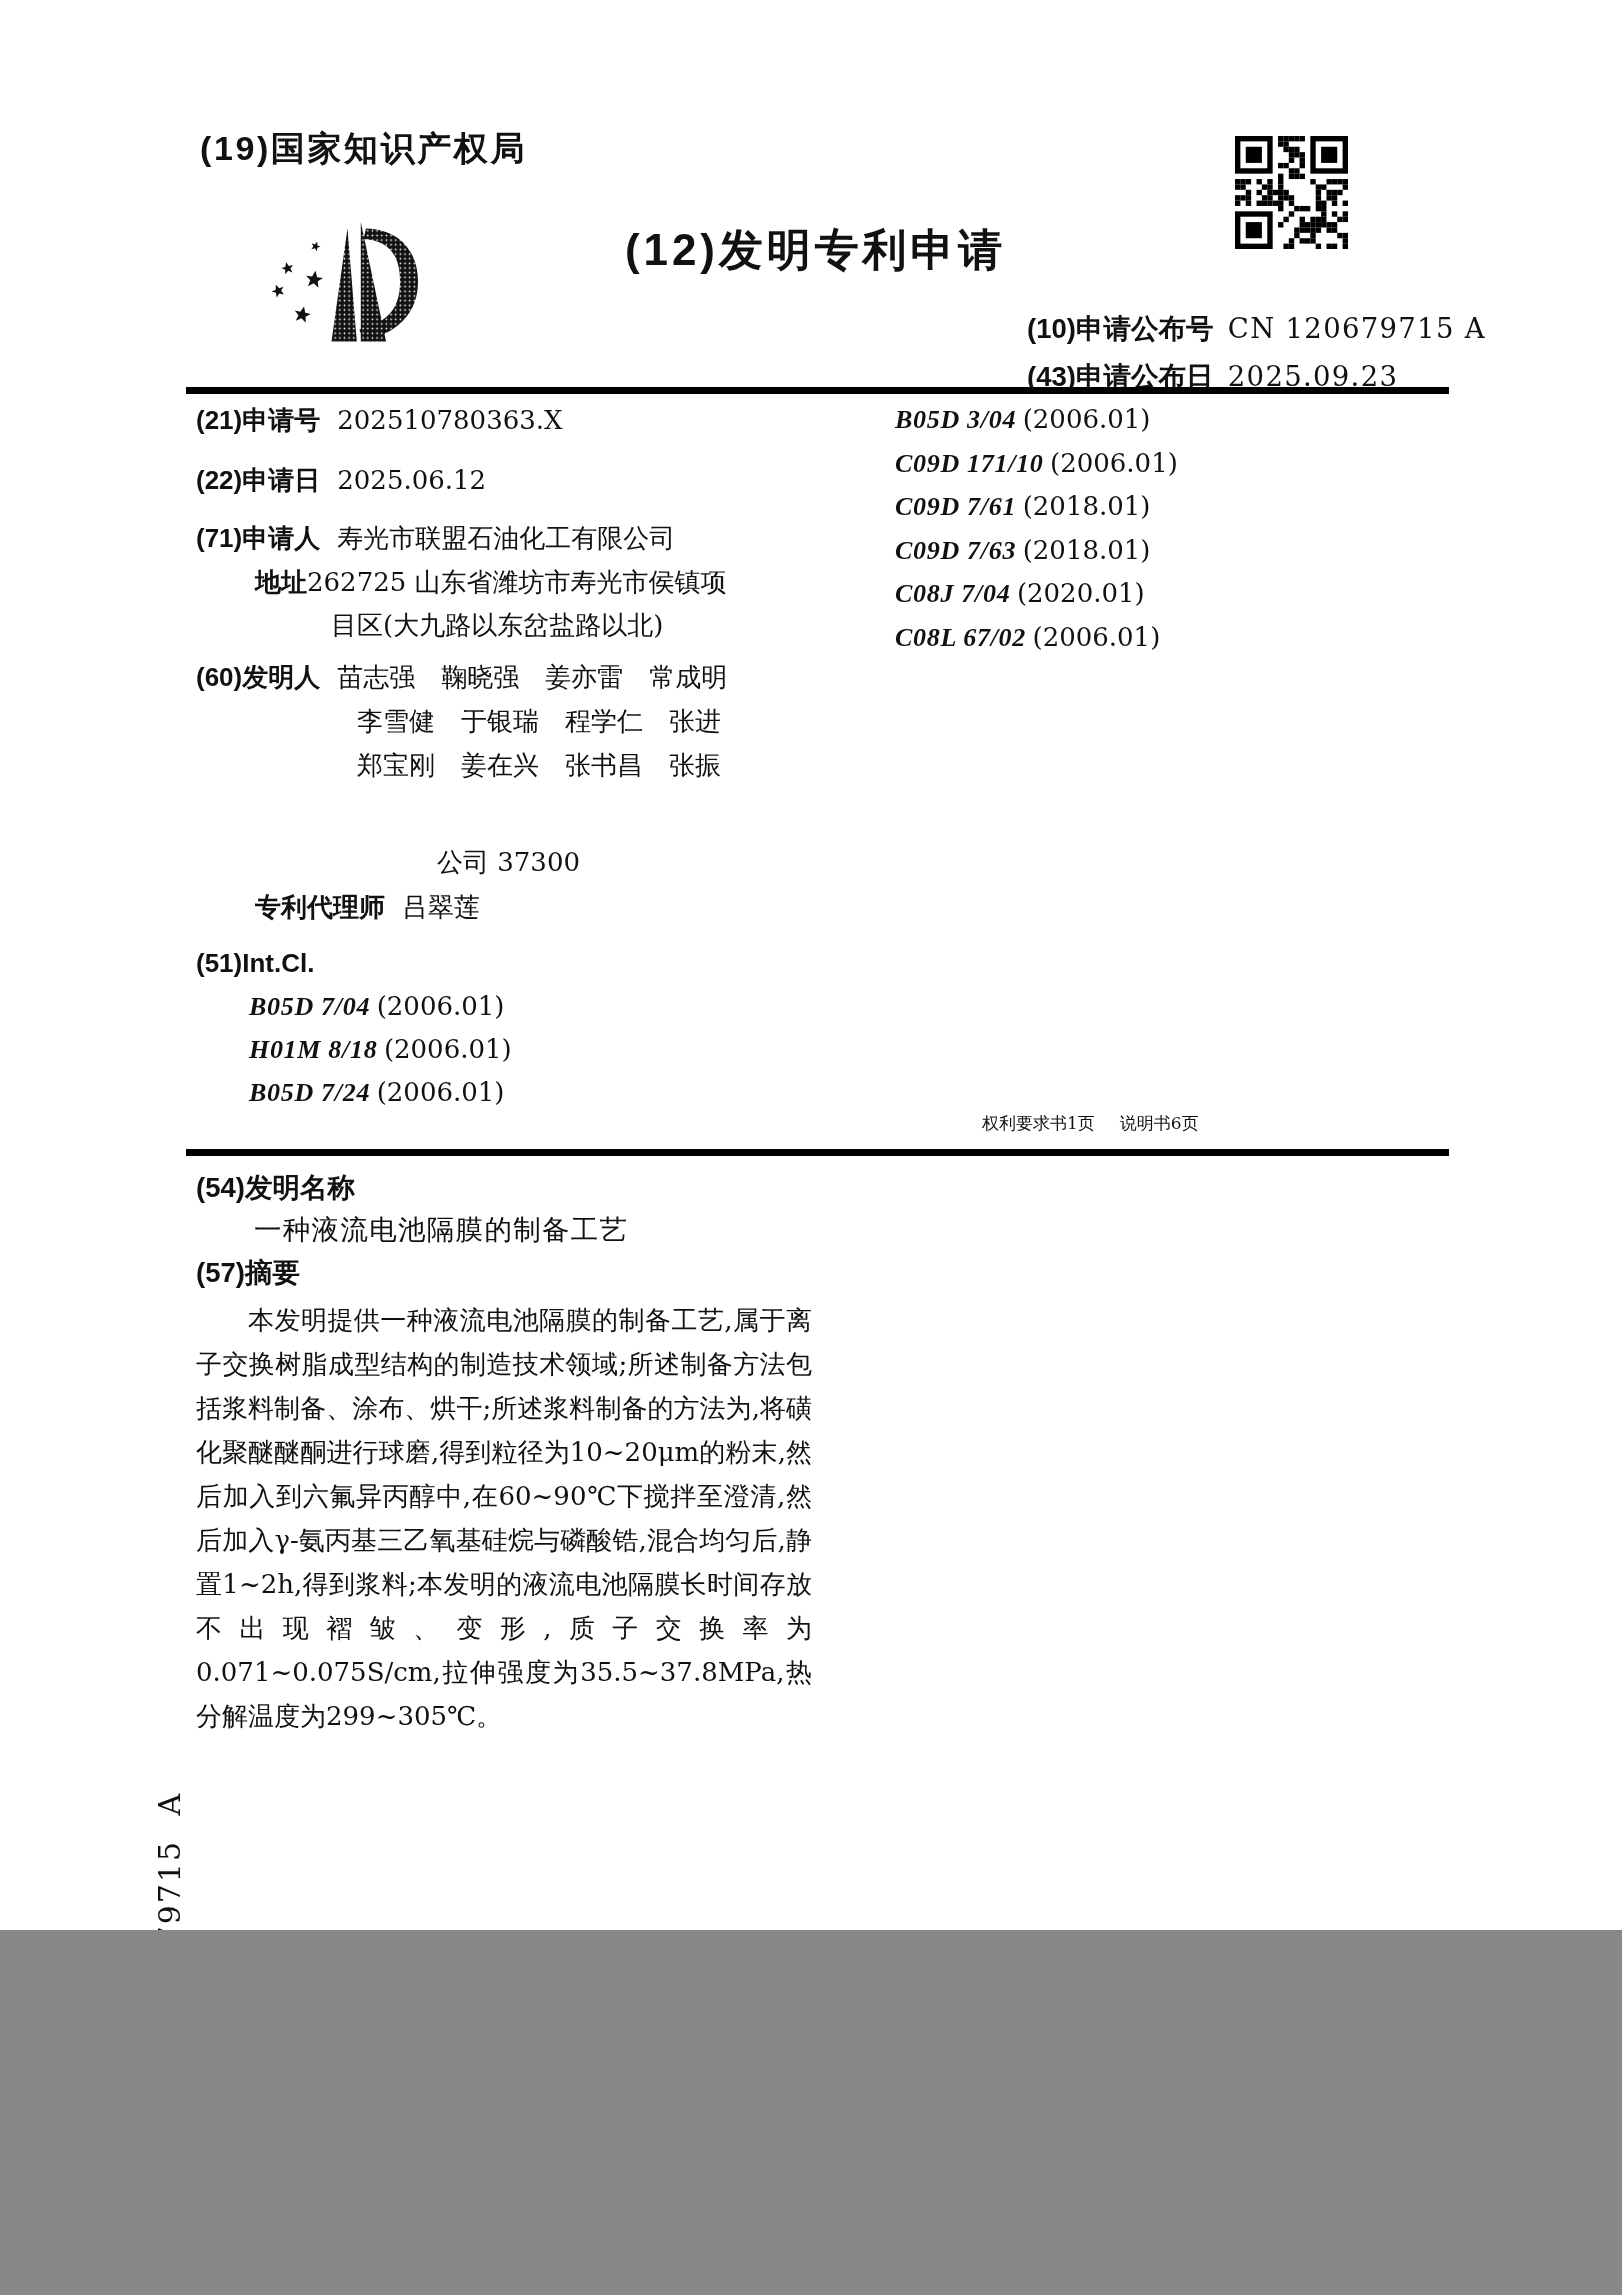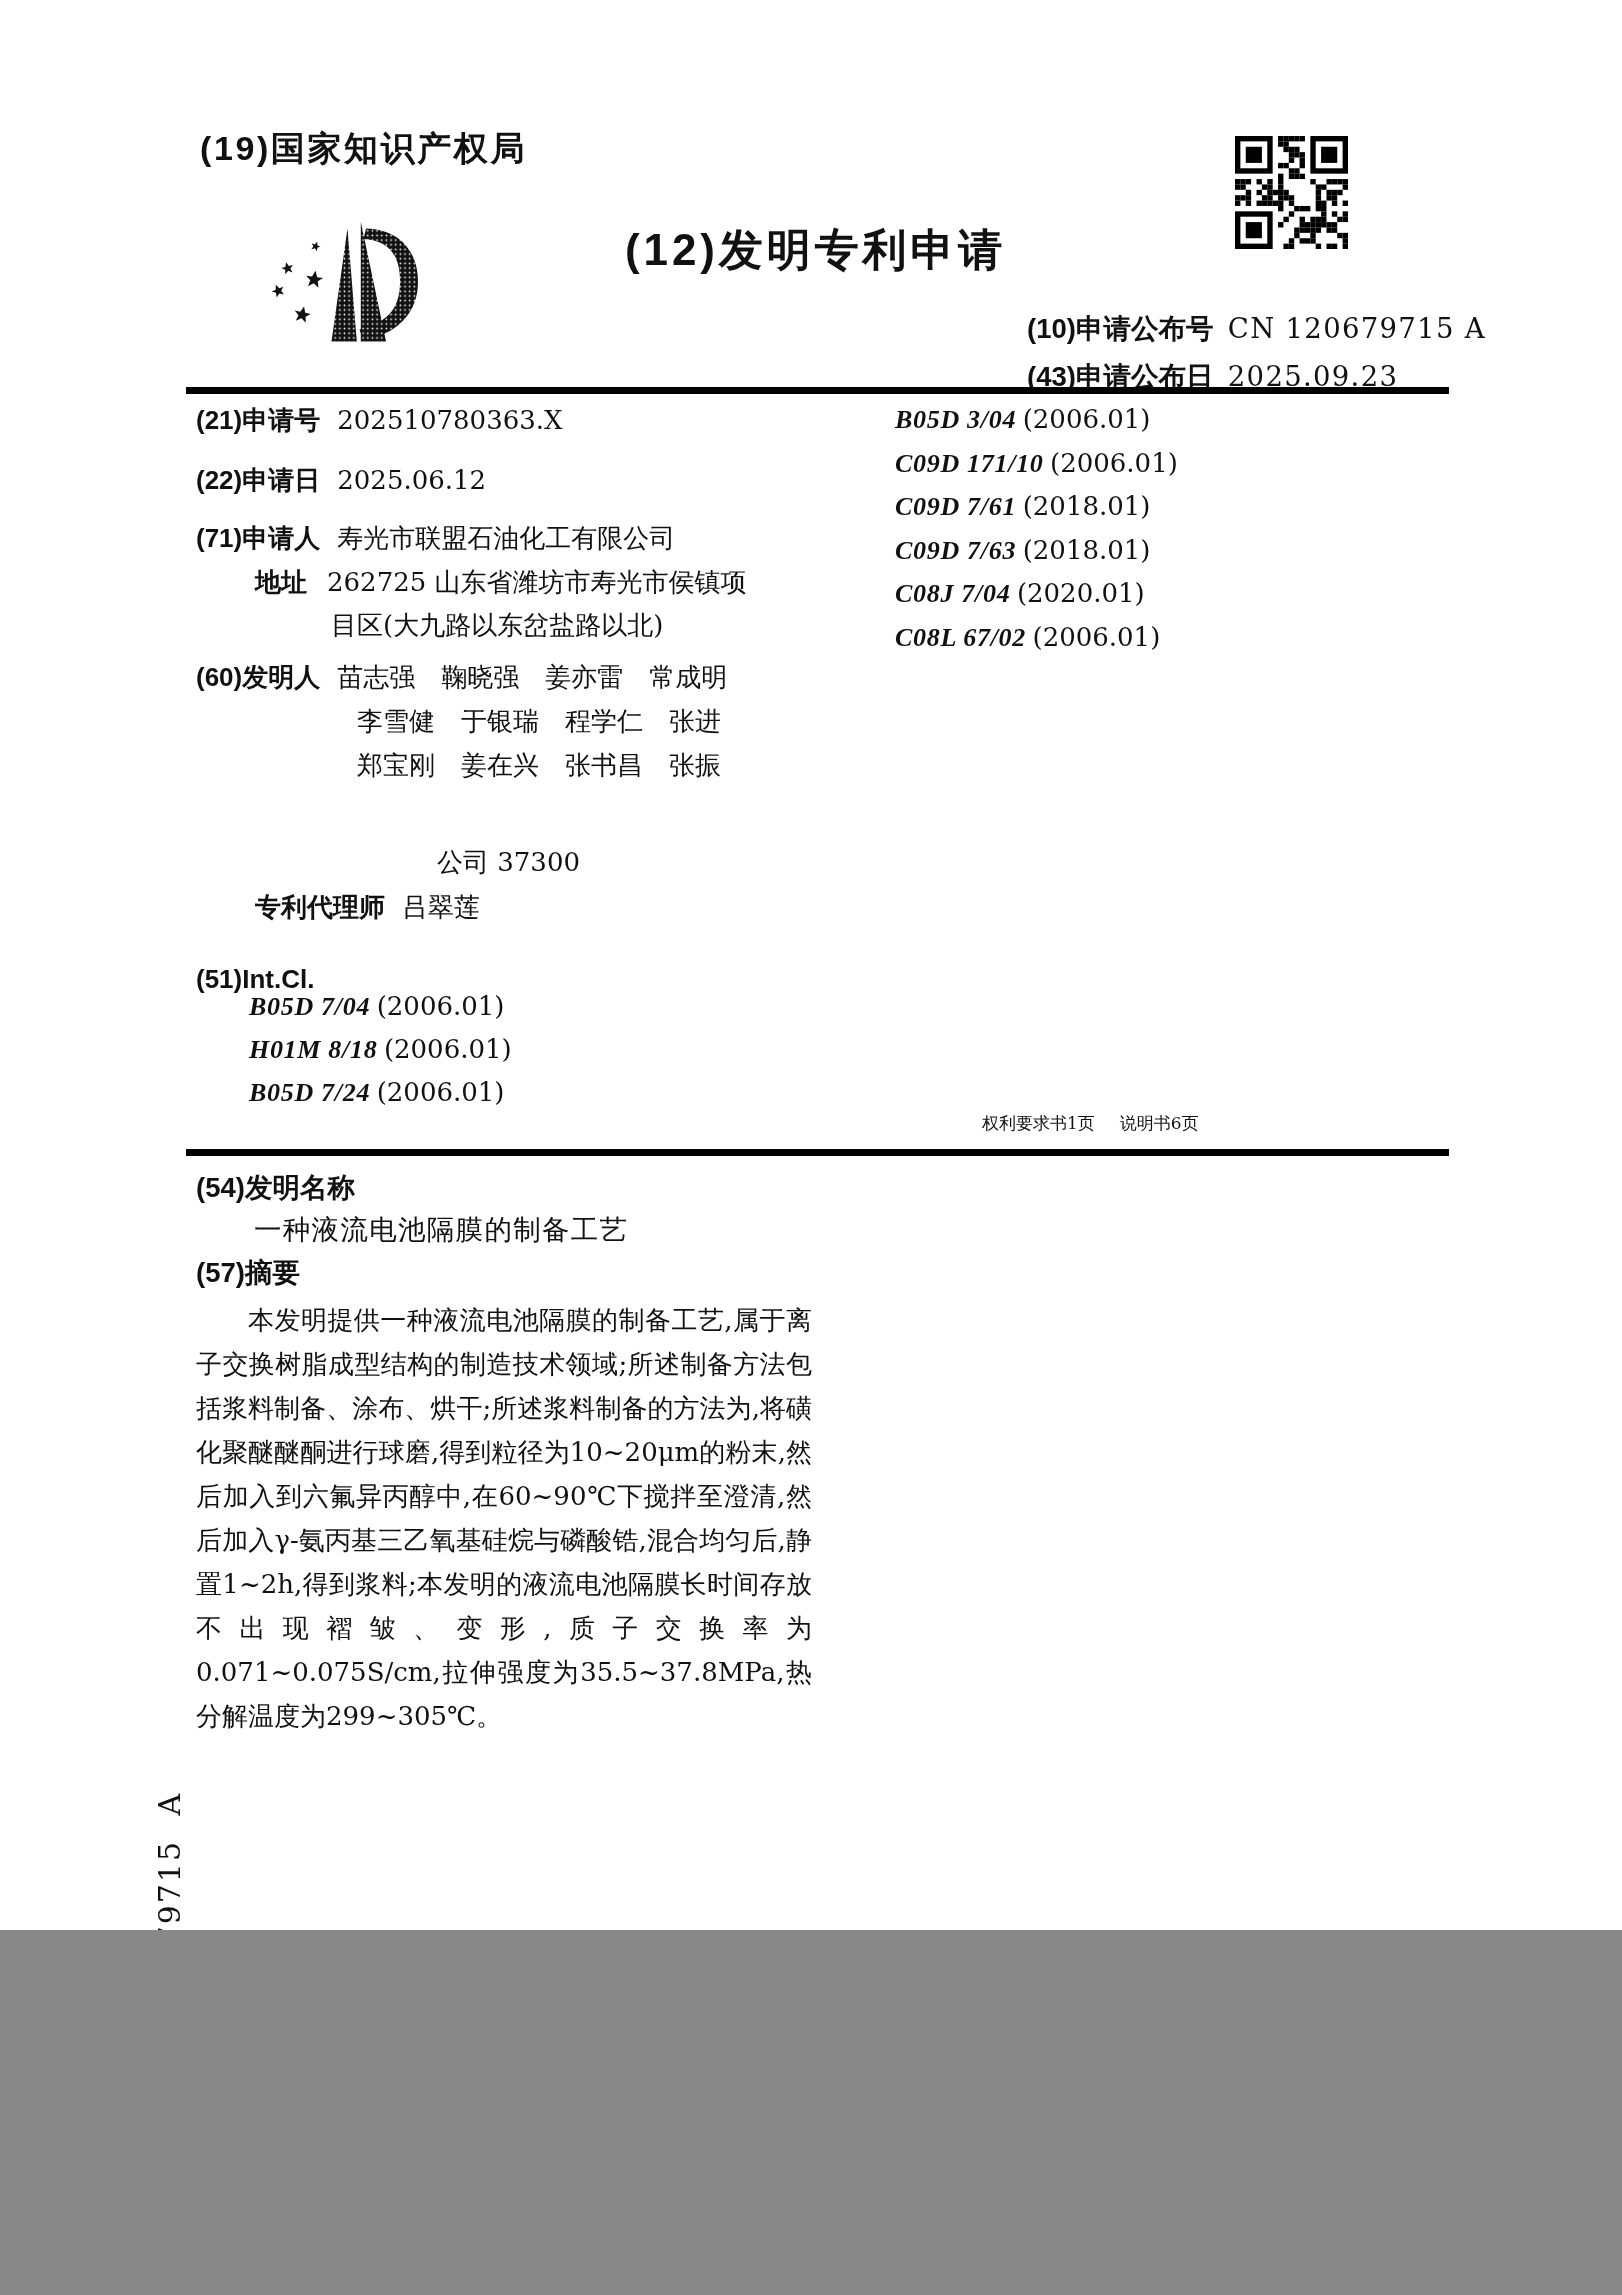--- a/index.html
+++ b/index.html
@@ -46,29 +46,29 @@
   
   .b-lbl { font-weight: 700; font-family: "Liberation Sans", sans-serif; }
   .b-val { font-family: "DejaVu Serif", serif; font-weight: 400; }
   .row { font-size: 26px; white-space: nowrap; }
   .row .b-val { margin-left: 17px; }
 
   .r-appno   { left: 196px; top: 403px; }
   .r-appdate { left: 196px; top: 463px; }
   .r-appl    { left: 196px; top: 521px; }
   .r-addr1   { left: 255px; top: 565px; }
-  .r-addr1 .b-val { margin-left: 20px; }
+  .r-addr1 .b-val { margin-left: 0; }
   .r-addr2   { left: 331px; top: 608px; }
   .r-inv     { left: 196px; top: 660px; }
   .r-inv2    { left: 357px; top: 704px; }
   .r-inv3    { left: 357px; top: 748px; }
   .r-agency  { left: 196px; top: 802px; }
   .r-agency2 { left: 437px; top: 845px; }
   .r-agent   { left: 255px; top: 890px; }
-  .r-intcl   { left: 196px; top: 948px; margin-top: 16px; }
+  .r-intcl   { left: 196px; top: 948px; }
 
   .ipc-code {
     font-family: "Liberation Serif", serif;
     font-style: italic; font-weight: 700; letter-spacing: 0.7px;
   }
   .ipc-ver { font-family: "DejaVu Serif", serif; margin-left: 6.5px; }
   .ipc-l { left: 249px; }
   .ipc-r { left: 895px; }
 
   .pages-info {

